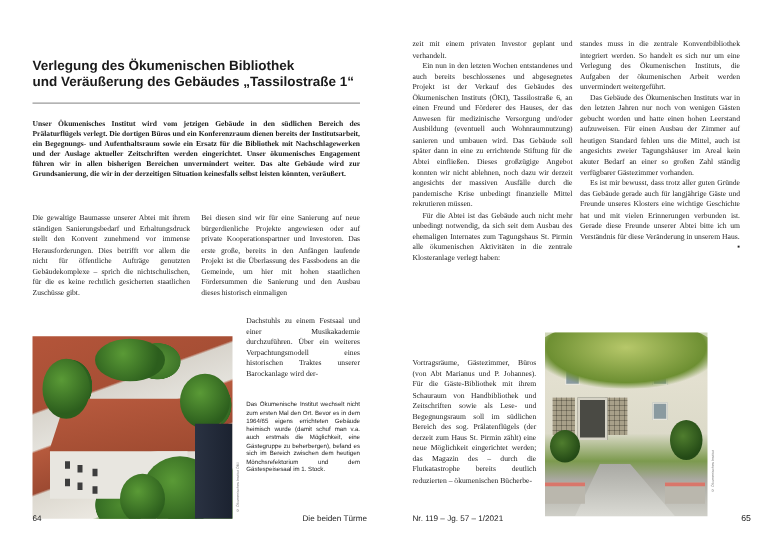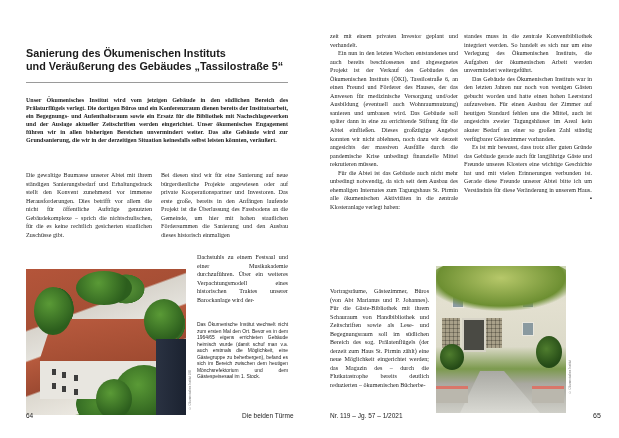--- a/index.html
+++ b/index.html
@@ -55,22 +55,22 @@
   .photo2 .bush { position:absolute; border-radius:50%; background:radial-gradient(circle at 40% 40%, #4f7d2e, #244a16 70%); }
   .photo2 .window { position:absolute; width:10px; height:12px; background:#8a9aa0; border:1px solid #e8e6dd; }
   .photo2 .path { position:absolute; left:24px; bottom:0; width:80px; height:42px; background:linear-gradient(180deg,#a9a9a3,#dadad4); clip-path:polygon(25% 0,55% 0,100% 100%,0 100%); }
   .credit2 { left:258px; top:360px; }
 </style>
 </head>
 <body>
 
 <div class="page left-page">
   <div class="headline">
-    <div>Sanierung des Ökumenischen Instituts</div>
-    <div>und Veräußerung des Gebäudes „Tassilostraße 5“</div>
+    <div>Verlegung des Ökumenischen Bibliothek</div>
+    <div>und Veräußerung des Gebäudes „Tassilostraße 1“</div>
   </div>
   <div class="rule"></div>
   <div class="lead">Unser Ökumenisches Institut wird vom jetzigen Gebäude in den südlichen Bereich des Prälaturflügels verlegt. Die dortigen Büros und ein Konferenzraum dienen bereits der Institutsarbeit, ein Begegnungs- und Aufenthaltsraum sowie ein Ersatz für die Bibliothek mit Nachschlagewerken und der Auslage aktueller Zeitschriften werden eingerichtet. Unser ökumenisches Engagement führen wir in allen bisherigen Bereichen unvermindert weiter. Das alte Gebäude wird zur Grundsanierung, die wir in der derzeitigen Situation keinesfalls selbst leisten könnten, veräußert.</div>
 
   <div class="col col1">
     <p>Die gewaltige Baumasse unserer Abtei mit ihrem ständigen Sanierungsbedarf und Erhaltungsdruck stellt den Konvent zunehmend vor immense Herausforderungen. Dies betrifft vor allem die nicht für öffentliche Aufträge genutzten Gebäudekomplexe – sprich die nichtschulischen, für die es keine rechtlich gesicherten staatlichen Zuschüsse gibt.</p>
   </div>
   <div class="col col2">
     <p>Bei diesen sind wir für eine Sanierung auf neue bürgerdienliche Projekte angewiesen oder auf private Kooperationspartner und Investoren. Das erste große, bereits in den Anfängen laufende Projekt ist die Überlassung des Fassbodens an die Gemeinde, um hier mit hohen staatlichen Fördersummen die Sanierung und den Ausbau dieses historisch einmaligen</p>
   </div>

